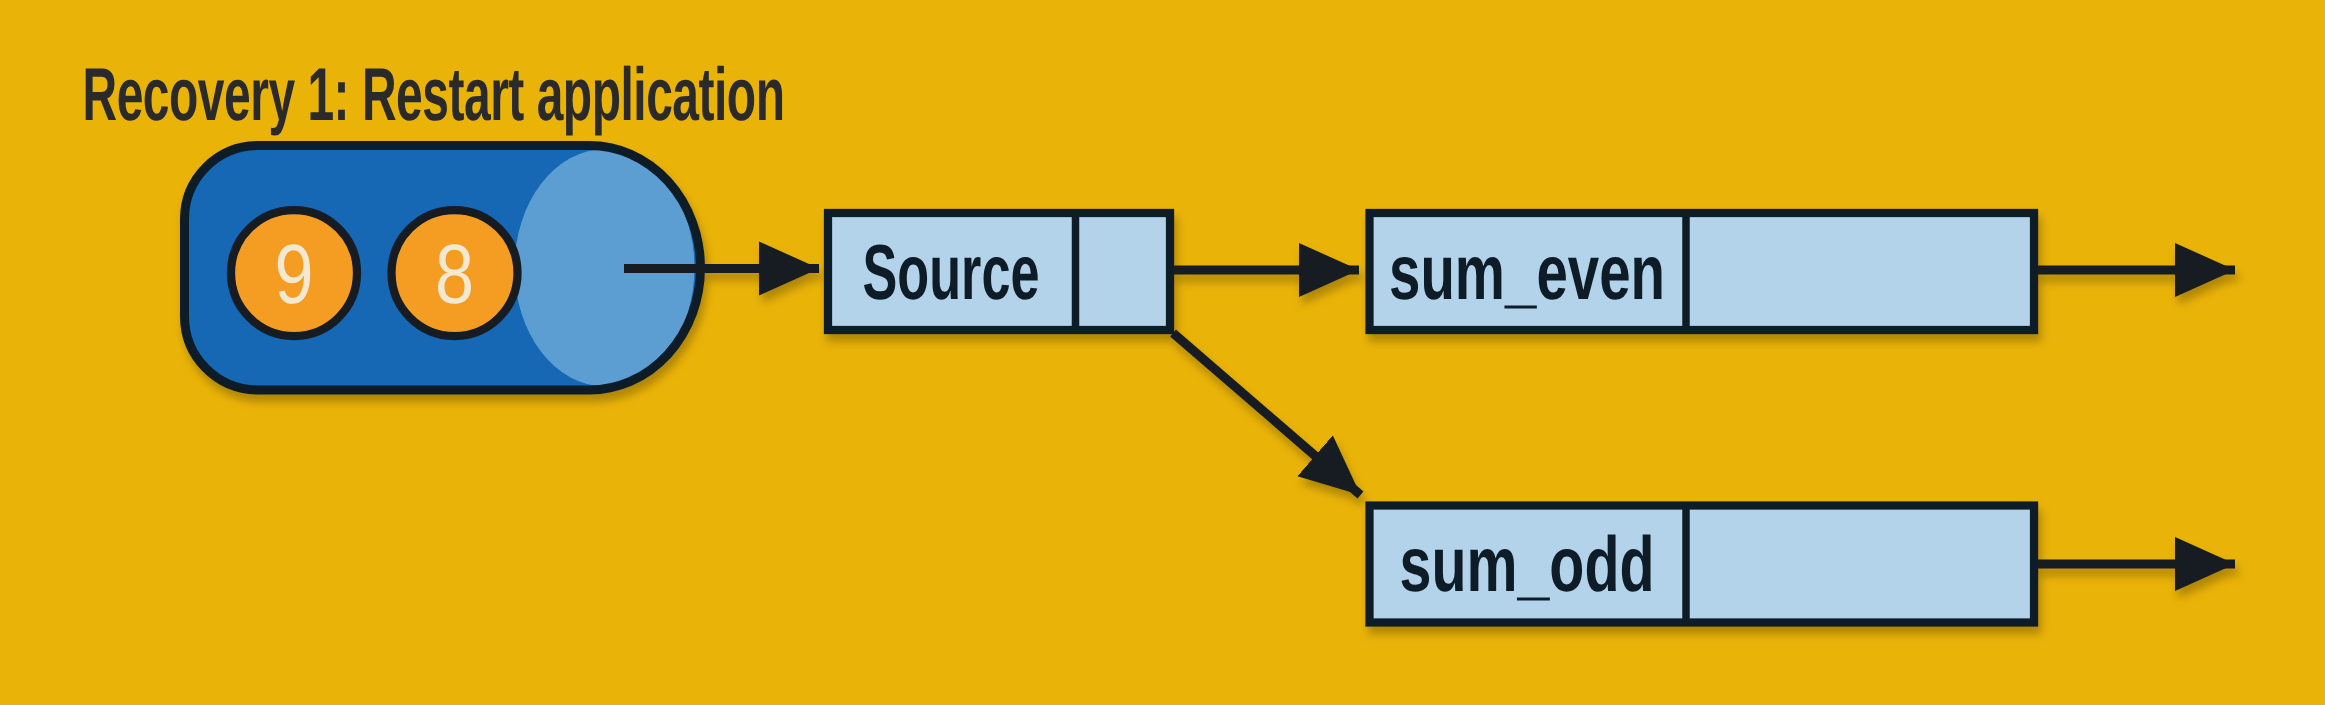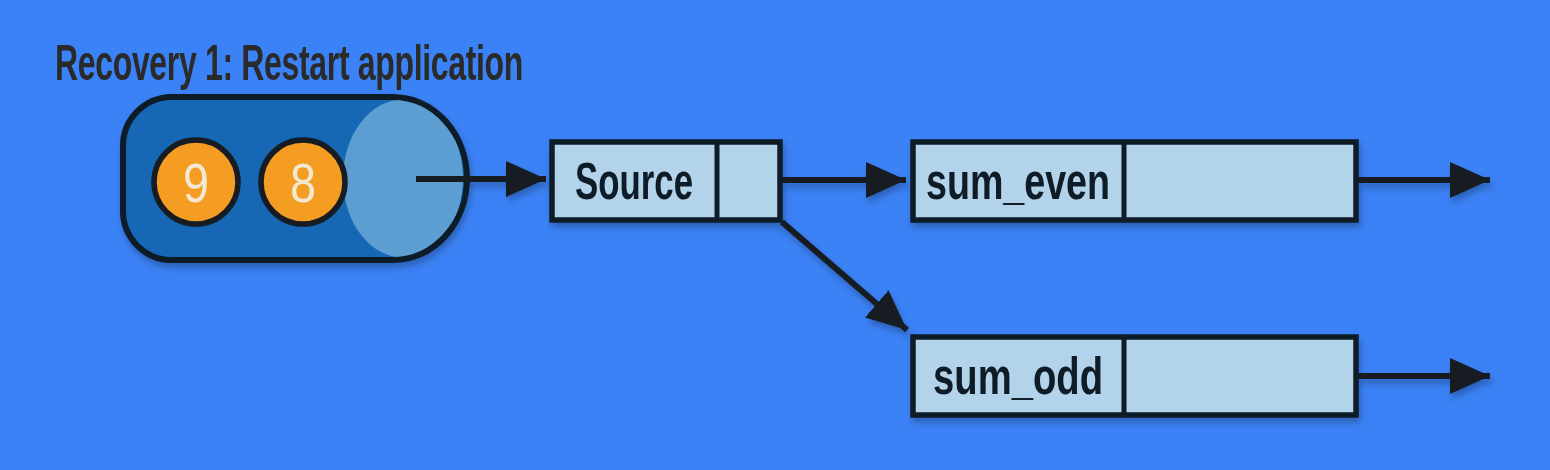--- a/index.html
+++ b/index.html
@@ -1,20 +1,20 @@
 <!DOCTYPE html>
 <html><head>
 <meta charset="utf-8">
 <style>
   html, body { margin: 0; padding: 0; background: #ffffff; }
   .stage {
     position: relative;
     width: 1550px;
     height: 470px;
-    background: #3b82f6;
+    background: #eab308;
     overflow: hidden;
   }
   svg { display: block; }
   .title-text {
     font-family: "Liberation Sans", sans-serif;
     font-size: 50px;
     font-weight: 600;
     letter-spacing: -0.5px;
   }
   .op-label {

